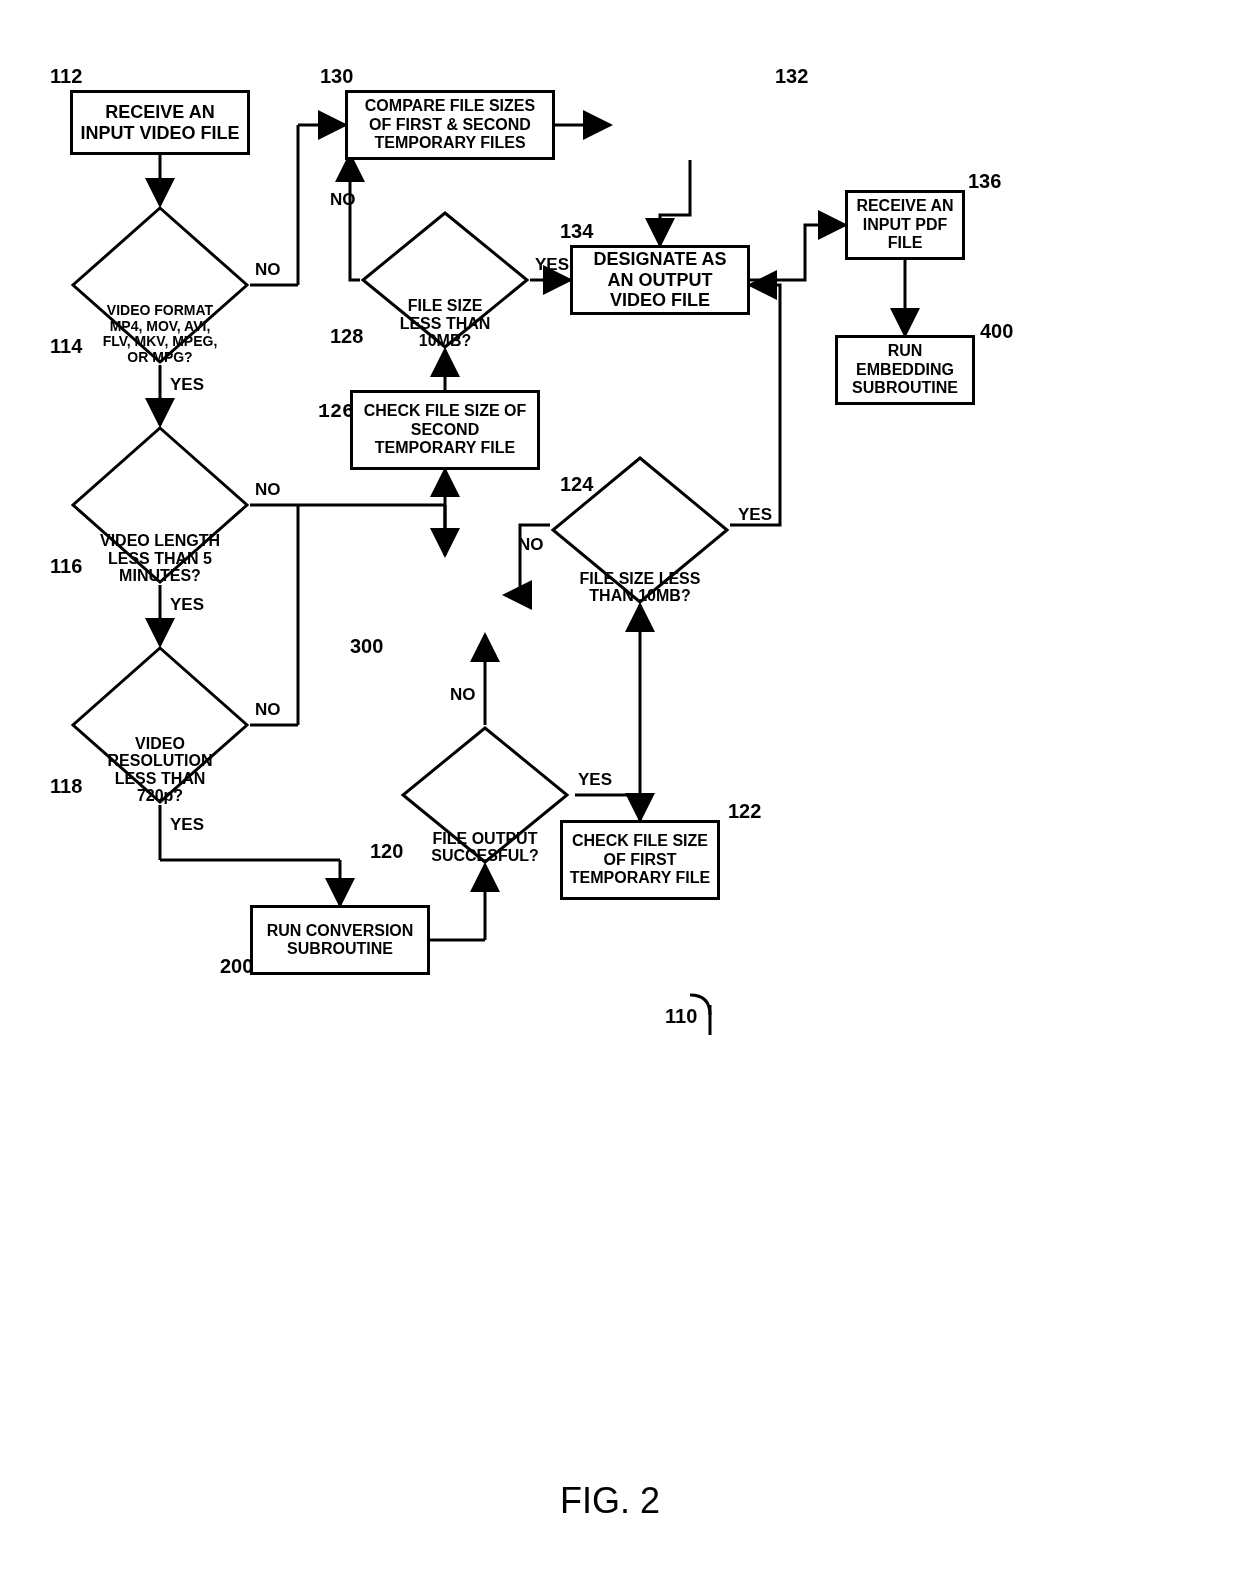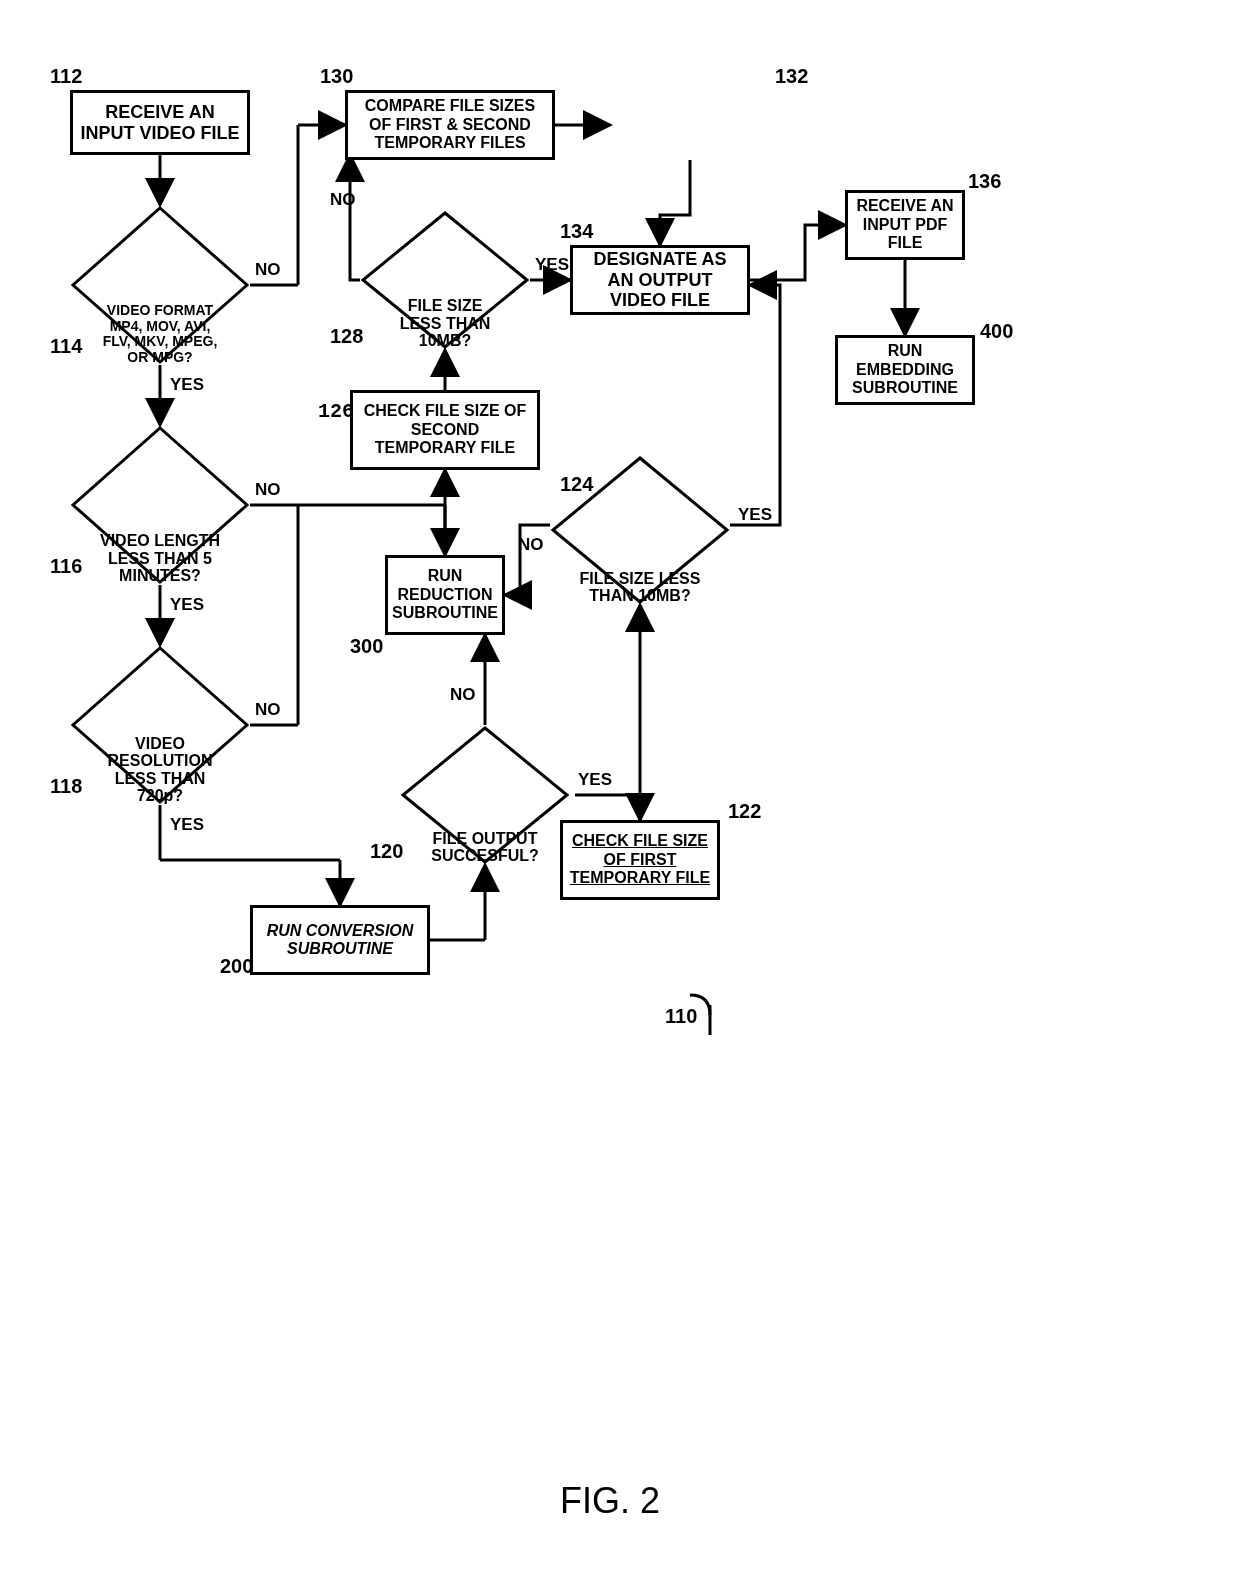--- a/index.html
+++ b/index.html
@@ -198,31 +198,28 @@
     <div class="box" style="left:785px; top:260px; width:140px; height:70px; font-size:16px;">
       <span>RUN EMBEDDING SUBROUTINE</span>
     </div>
     <div class="ref" style="left:930px; top:245px;">400</div>
 
     <div class="box" style="left:300px; top:315px; width:190px; height:80px; font-size:16px;">
       <span>CHECK FILE SIZE OF SECOND TEMPORARY FILE</span>
     </div>
     <div class="ref" style="left:268px; top:325px;font-family:Liberation Mono, monospace;">126</div>
 
-    <div class="box" style="left:335px; top:480px; width:120px; height:80px; font-size:16px;">
-      <span>RUN REDUCTION SUBROUTINE</span>
-    </div>
     <div class="ref" style="left:300px; top:560px;">300</div>
 
-    <div class="box" style="left:510px; top:745px; width:160px; height:80px; font-size:16px;text-decoration:underline;">
+    <div class="box" style="left:510px; top:745px; width:160px; height:80px; font-size:16px;">
       <span>CHECK FILE SIZE OF FIRST TEMPORARY FILE</span>
     </div>
     <div class="ref" style="left:678px; top:725px;">122</div>
 
-    <div class="box" style="left:200px; top:830px; width:180px; height:70px; font-size:16px;font-style:italic;">
+    <div class="box" style="left:200px; top:830px; width:180px; height:70px; font-size:16px;">
       <span>RUN CONVERSION SUBROUTINE</span>
     </div>
     <div class="ref" style="left:170px; top:880px;">200</div>
 
     <div class="diamond" style="left:20px; top:130px; width:180px; height:160px;">
       <svg width="180" height="160">
           <polygon points="90,3 177,80 90,157 3,80" fill="#fff" stroke="#000" stroke-width="3"></polygon>
         </svg>
       <div class="dtext">
           <span style="font-size:14px;">VIDEO FORMAT MP4, MOV, AVI, FLV, MKV, MPEG, OR MPG?</span>

